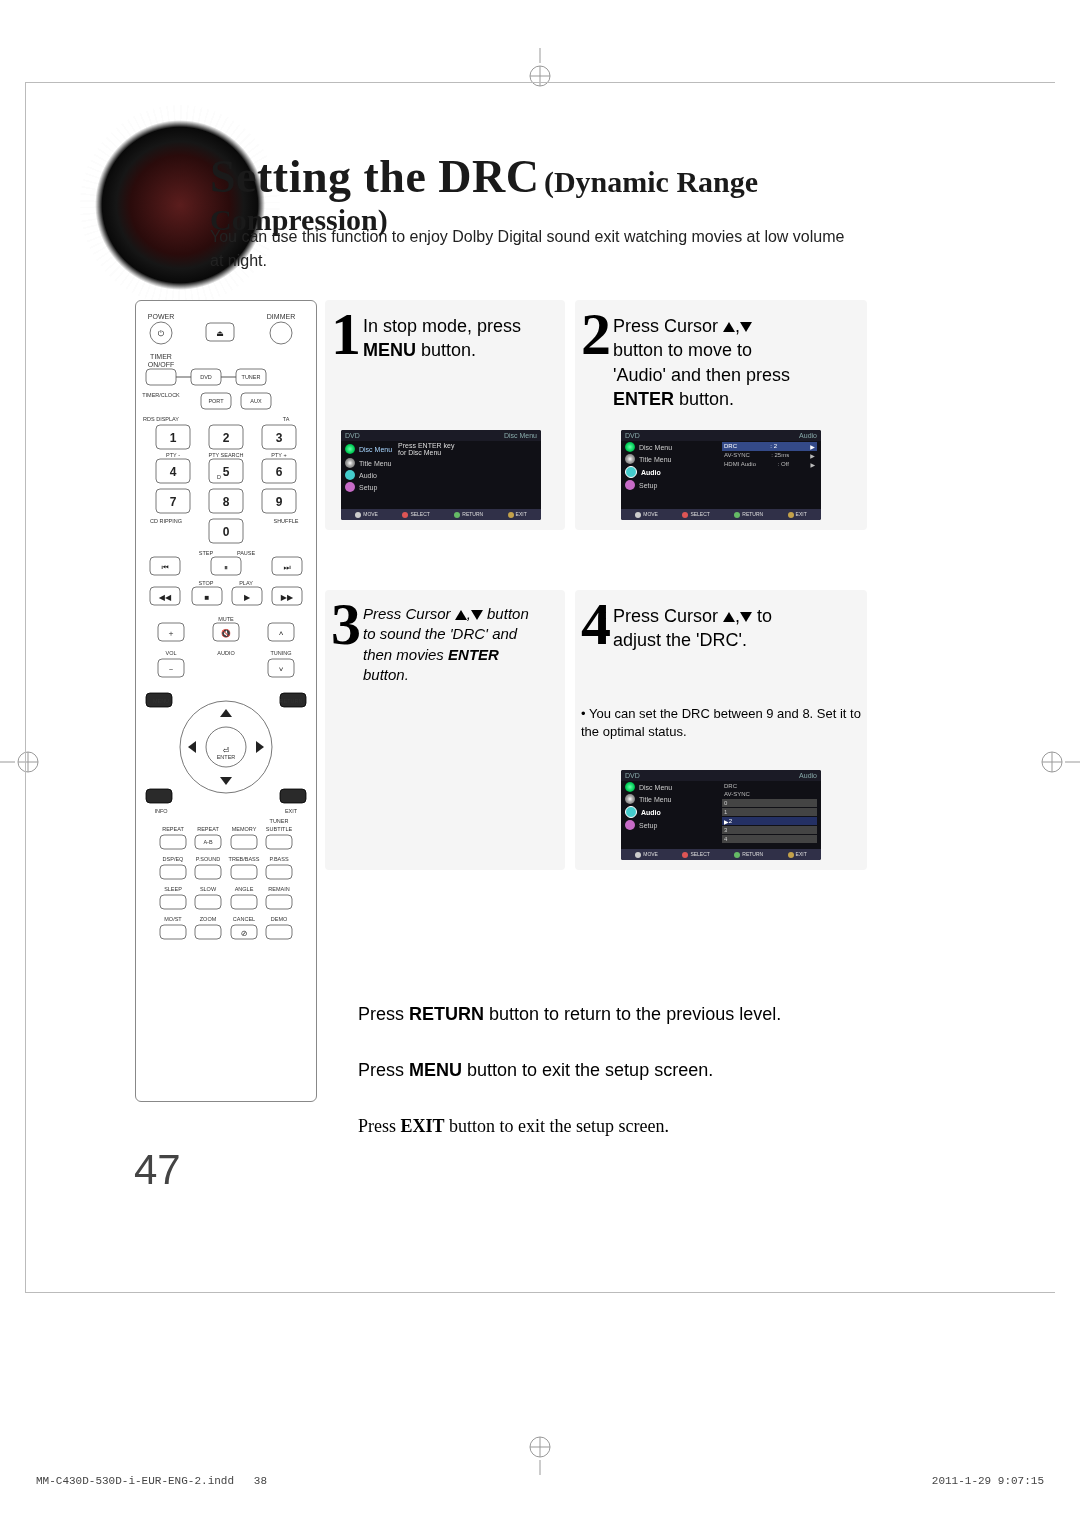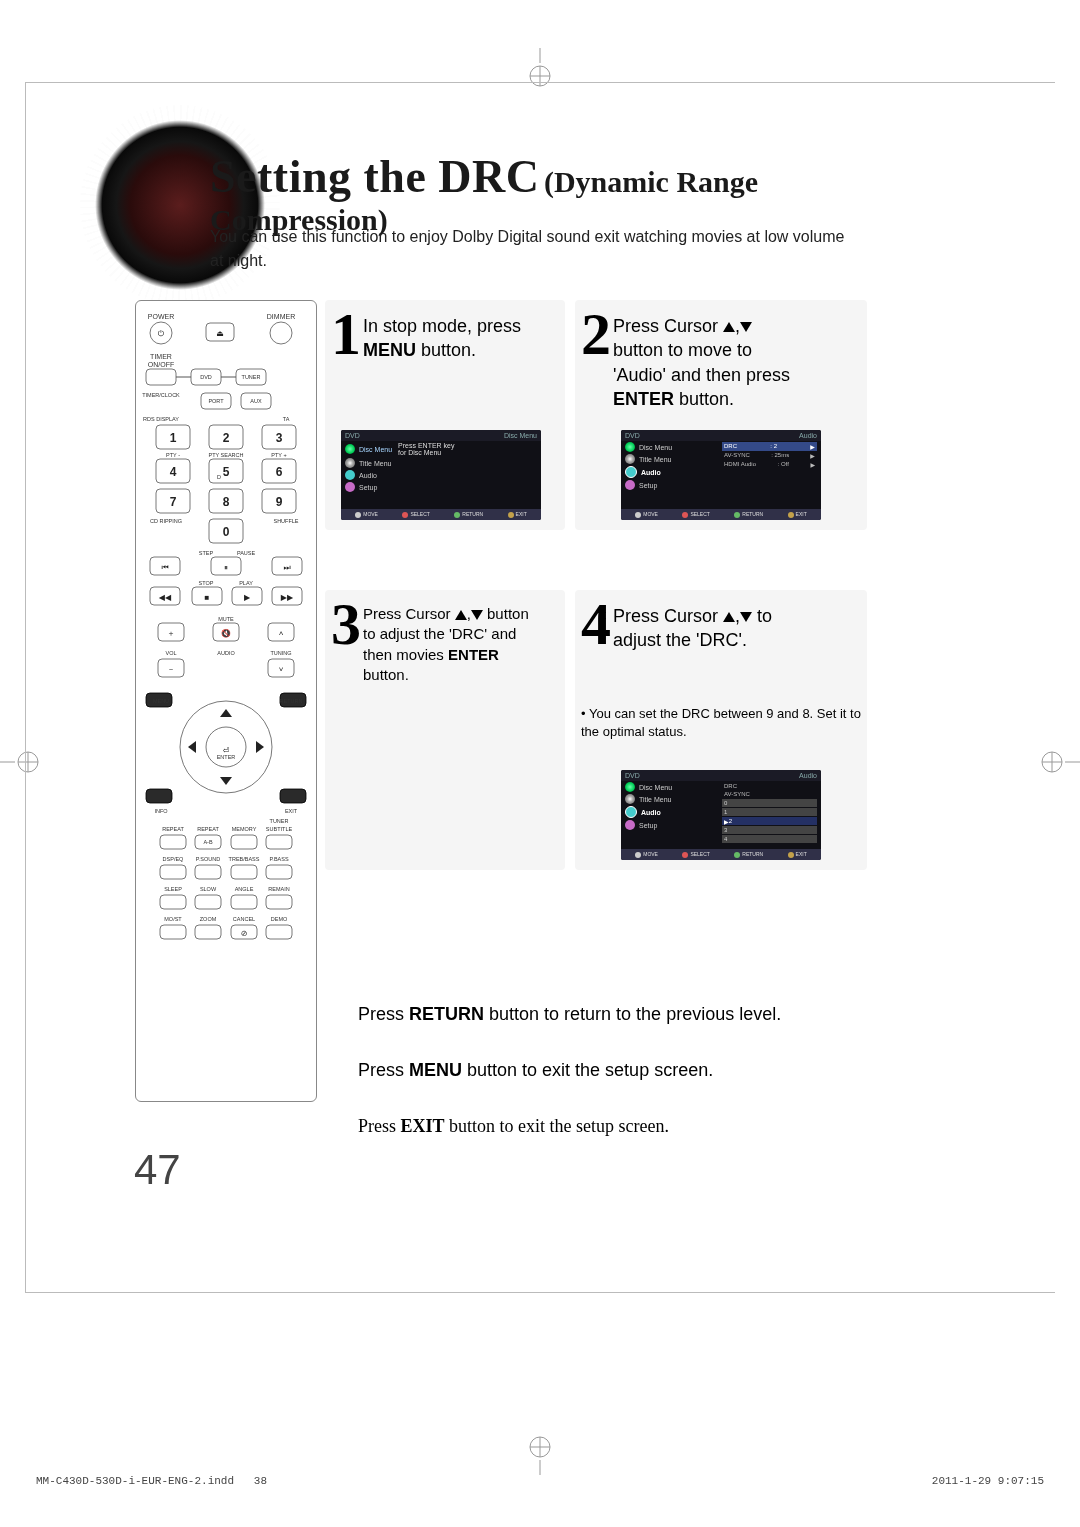--- a/index.html
+++ b/index.html
@@ -100,21 +100,21 @@
   }
   .step-text {
     position:absolute;
     left:38px; top:14px;
     font-size:18px;
     line-height:1.35;
     width: calc(100% - 60px);
   }
   .step-text .bold { font-weight:bold; }
   .step-b .step-text, .step-d .step-text { width:220px; }
-  .step-c .step-text { font-size:15px; }
+  .step-c .step-text { font-size:15px;font-style:italic; }
 
   .arrow-up, .arrow-down { display:inline-block; width:0; height:0; vertical-align:middle; }
   .arrow-up { border-left:6px solid transparent; border-right:6px solid transparent; border-bottom:10px solid #000; }
   .arrow-down { border-left:6px solid transparent; border-right:6px solid transparent; border-top:10px solid #000; }
 
   .menu-screenshot {
     position:absolute;
     background:#101016;
     width:200px; height:90px;
     border-radius:2px;
@@ -476,21 +476,21 @@
         <span class="rt">RETURN</span>
         <span class="ex">EXIT</span>
       </div>
   </div>
 </div>
 
 <div class="step-box step-c">
   <div class="step-number">3</div>
   <div class="step-text">
     <span>Press Cursor </span><span class="arrow-up"></span><span>,</span><span class="arrow-down"></span><span> button</span><br>
-    <span>to adjust the 'DRC' and</span><br>
+    <span>to sound the 'DRC' and</span><br>
     <span>then movies </span><span class="bold">ENTER</span><span> button.</span>
   </div>
 </div>
 
 <div class="step-box step-d">
   <div class="step-number">4</div>
   <div class="step-text">
     <span>Press Cursor </span><span class="arrow-up"></span><span>,</span><span class="arrow-down"></span><span> to</span><br>
     <span>adjust the 'DRC'.</span>
   </div>

